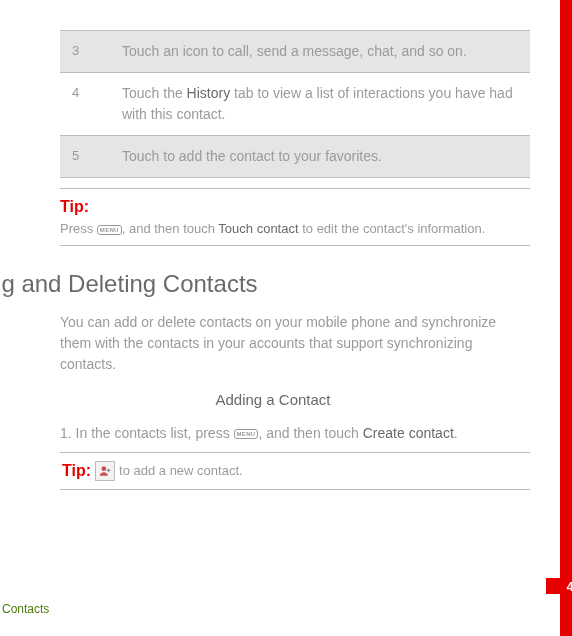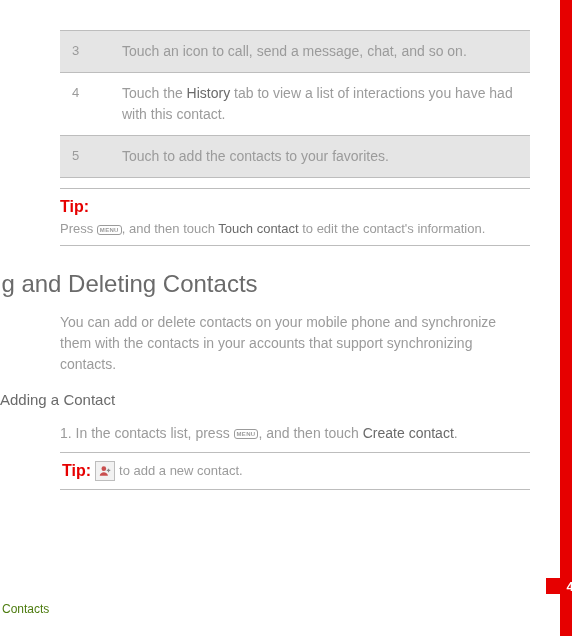--- a/index.html
+++ b/index.html
@@ -88,21 +88,21 @@
           <tr class="shade">
         <td>3</td>
         <td>Touch an icon to call, send a message, chat, and so on.</td>
       </tr>
       <tr>
         <td>4</td>
         <td><span>Touch the </span><b>History</b><span> tab to view a list of interactions you have had with this contact.</span></td>
       </tr>
       <tr class="shade">
         <td>5</td>
-        <td>Touch to add the contacts to your favorites.</td>
+        <td>Touch to add the contact to your favorites.</td>
       </tr>
     </tbody>
       </table>
 
     <div class="tipbox">
       <div class="tiplabel">Tip:</div>
       <div class="tiptext">
         <span>Press </span><span class="menu-icon">MENU</span><span>, and then touch </span><b>Touch contact</b><span> to edit the contact's information.</span>
       </div>
     </div>
@@ -110,21 +110,21 @@
   </div>
 
   <div class="h1wrap">
     <h1 class="section">Adding and Deleting Contacts</h1>
   </div>
 
   <div class="content">
     <p class="para">You can add or delete contacts on your mobile phone and synchronize them with the contacts in your accounts that support synchronizing contacts.</p>
   </div>
 
-  <h2 class="sub" style="margin-left:0;">Adding a Contact</h2>
+  <h2 class="sub" style="margin-left:16px;text-align:center;">Adding a Contact</h2>
 
   <div class="content">
     <p class="step1">
       <span>1. In the contacts list, press </span><span class="menu-icon">MENU</span><span>, and then touch </span><b>Create contact</b><span>.</span>
     </p>
 
     <div class="tipbox2">
       <span class="tiplabel">Tip:</span>
       <span class="add-contact-icon">
         <svg viewBox="0 0 24 24">

